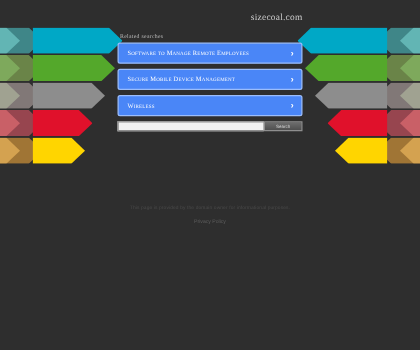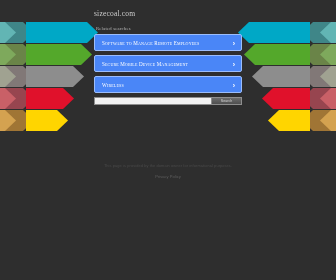--- a/index.html
+++ b/index.html
@@ -34,21 +34,21 @@
     clip-path:polygon(11px 0, 100% 0, 100% 100%, 11px 100%, 0 50%);
     opacity:.55;
   }
 
   
   .center{
     position:absolute;left:50%;transform:translateX(-50%);
     top:0;width:148px;z-index:5;
   }
   .domain{
-    text-align:left;
+    text-align:right;
     color:#cfcfcf;
     font-size:7.5px;
     letter-spacing:.2px;
     padding-top:9px;
     font-family:"Liberation Serif", serif;
   }
   .related{
     color:#b9b9b9;
     font-size:4.6px;
     letter-spacing:.25px;

